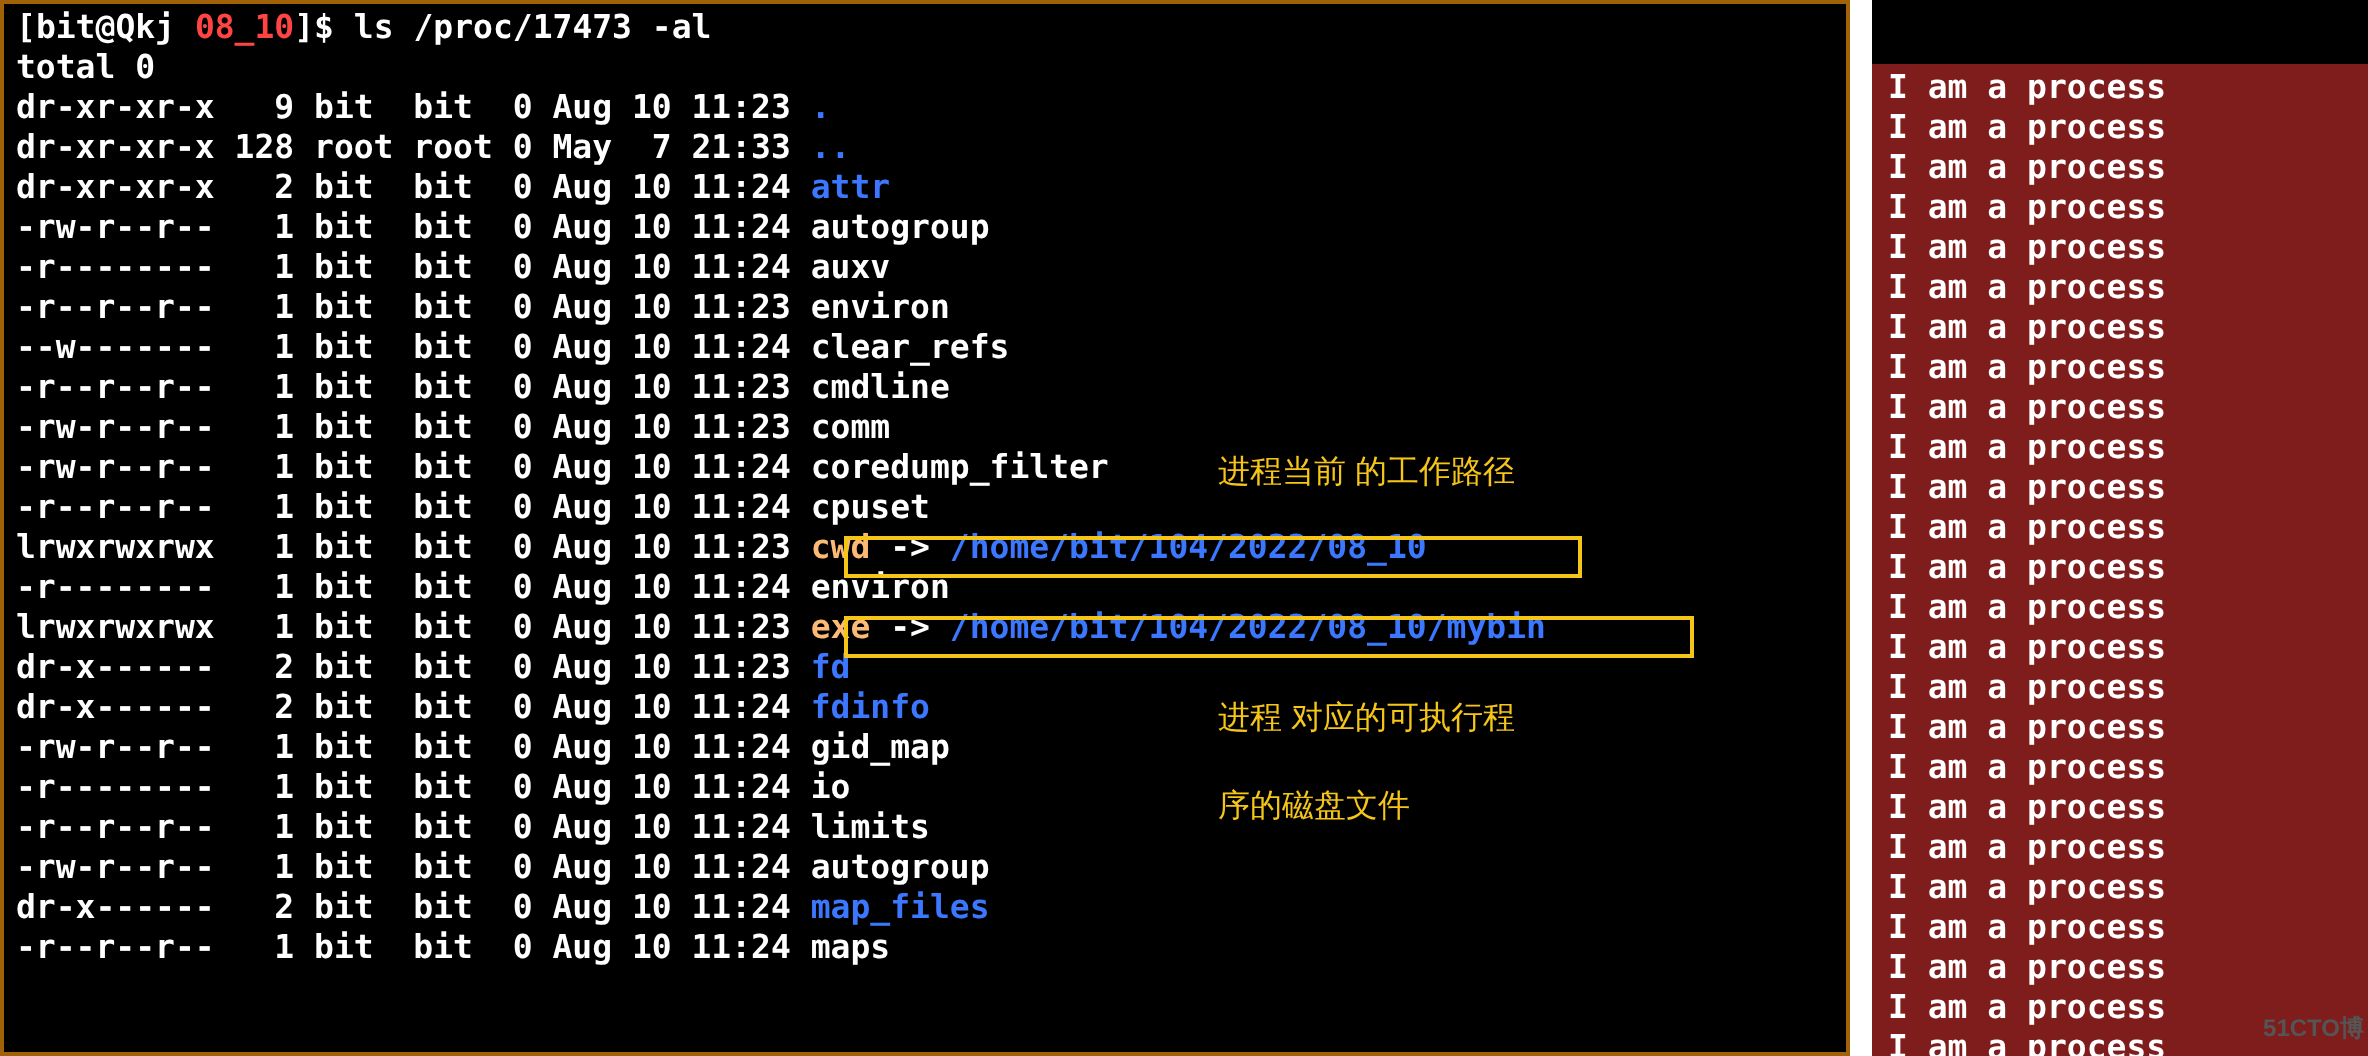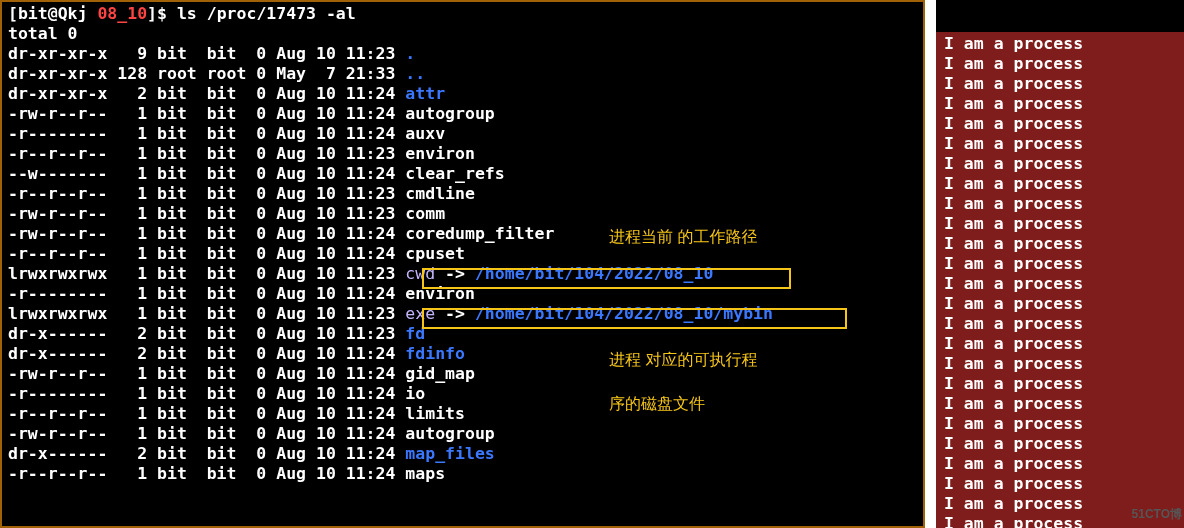--- a/index.html
+++ b/index.html
@@ -25,21 +25,21 @@
     padding:2px 8px;
     background:#7f1d1d;
     margin-top:32px;
   }
   #divider {
    position:absolute; left:925px; top:0; width:11px; height:528px;
    background:#fff;
   }
   .row { white-space:pre; }
   .blue { color:#3b78ff; font-weight:bold; }
-  .aqua { color:#c4b5fd; font-weight:normal; }
+  .aqua { color:#fdba74; font-weight:bold; }
   .red { color:#ff4444; font-weight:bold; }
   .annotation {
     position:absolute;
     color:#f5c518;
     font-family:"Microsoft YaHei","SimHei",sans-serif;
     font-size:16px; font-weight:500;
     white-space:nowrap;
   }
   .hl {
     position:absolute;

